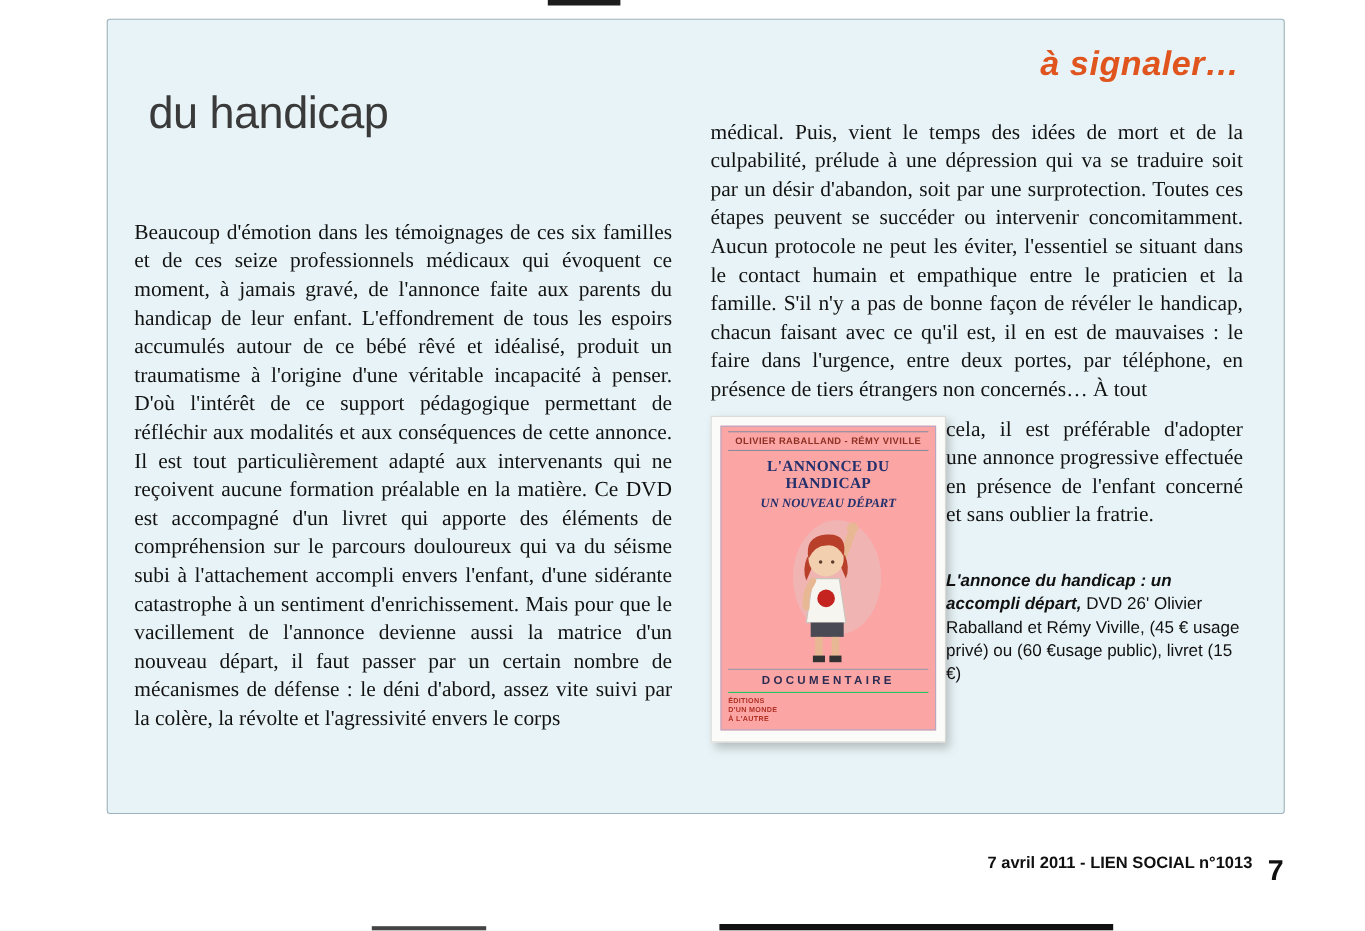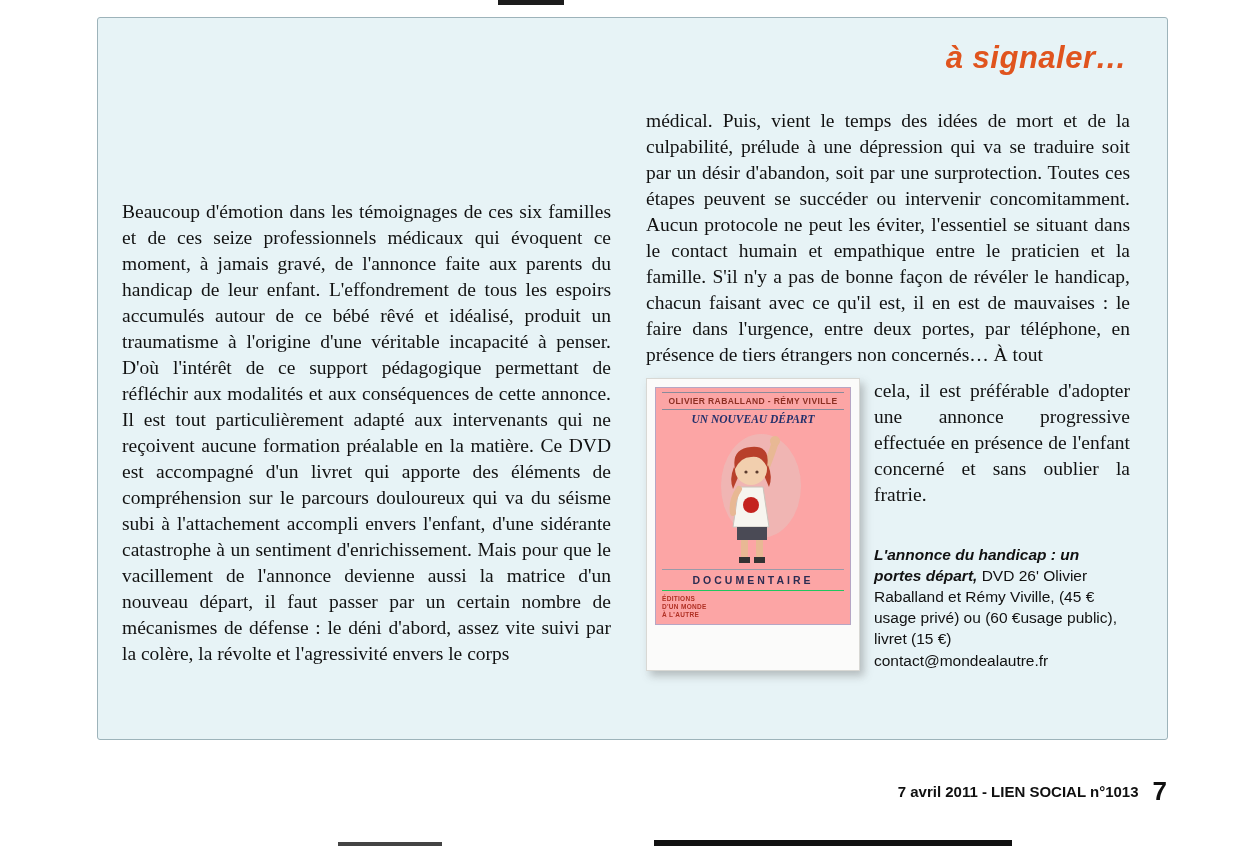--- a/index.html
+++ b/index.html
@@ -109,39 +109,39 @@
     text-align: left;
     margin-top: 4px;
     font-family: "Liberation Sans", sans-serif;
     font-size: 6.5px;
     font-weight: 700;
     color: #b03024;
     line-height: 1.2;
     letter-spacing: 0.3px;
   }
   .media-side {
-    margin-left: 14px;
+    margin-left: 0;
     display: flex;
     flex-direction: column;
     flex: 1 1 auto;
   }
   .caption {
     margin-top: 36px;
     font-family: "Liberation Sans", sans-serif;
     font-size: 15.5px;
     line-height: 21px;
     color: #111111;
   }
   .cap-title { font-weight: 700; font-style: italic; }
   .cap-line { margin-top: 1px; }
   .footer {
     position: absolute;
     right: 74px; top: 776px;
     display: flex;
-    align-items: center;
+    align-items: flex-start;
     gap: 14px;
     font-family: "Liberation Sans", sans-serif;
   }
   .footer-info { font-size: 15px; font-weight: 700; color: #101010; }
   .footer-page { font-size: 26px; font-weight: 700; color: #101010; }
   .artifact-top    { position: absolute; left: 498px; top: 0;     width: 66px;  height: 5px; background: #1c1c1c; }
   .artifact-bot-1  { position: absolute; left: 654px; top: 840px; width: 358px; height: 6px; background: #111111; }
   .artifact-bot-2  { position: absolute; left: 338px; top: 842px; width: 104px; height: 4px; background: #444444; }
 </style>
 </head>
@@ -149,34 +149,36 @@
 
 <div class="artifact-top"></div>
 <div class="artifact-bot-1"></div>
 <div class="artifact-bot-2"></div>
 
 <div class="panel">
 
   <div class="section-label">à signaler…</div>
 
   <div class="article-title">
+    <div>du handicap</div>
   </div>
 
   <div class="col-left">
     <p class="body-text" style="margin:0">Beaucoup d'émotion dans les témoignages de ces six familles et de ces seize professionnels médicaux qui évoquent ce moment, à jamais gravé, de l'annonce faite aux parents du handicap de leur enfant. L'effondrement de tous les espoirs accumulés autour de ce bébé rêvé et idéalisé, produit un traumatisme à l'origine d'une véritable incapacité à penser. D'où l'intérêt de ce support pédagogique permettant de réfléchir aux modalités et aux conséquences de cette annonce. Il est tout particulièrement adapté aux intervenants qui ne reçoivent aucune formation préalable en la matière. Ce DVD est accompagné d'un livret qui apporte des éléments de compréhension sur le parcours douloureux qui va du séisme subi à l'attachement accompli envers l'enfant, d'une sidérante catastrophe à un sentiment d'enrichissement. Mais pour que le vacillement de l'annonce devienne aussi la matrice d'un nouveau départ, il faut passer par un certain nombre de mécanismes de défense : le déni d'abord, assez vite suivi par la colère, la révolte et l'agressivité envers le corps</p>
   </div>
 
   <div class="col-right">
     <p class="body-text" style="margin:0">médical. Puis, vient le temps des idées de mort et de la culpabilité, prélude à une dépression qui va se traduire soit par un désir d'abandon, soit par une surprotection. Toutes ces étapes peuvent se succéder ou intervenir concomitamment. Aucun protocole ne peut les éviter, l'essentiel se situant dans le contact humain et empathique entre le praticien et la famille. S'il n'y a pas de bonne façon de révéler le handicap, chacun faisant avec ce qu'il est, il en est de mauvaises : le faire dans l'urgence, entre deux portes, par téléphone, en présence de tiers étrangers non concernés… À tout</p>
 
     <div class="media-row">
 
       <div class="dvd-photo">
         <div class="dvd-cover">
           <div class="dvd-authors">OLIVIER RABALLAND - RÉMY VIVILLE</div>
+          <div class="dvd-title">L'ANNONCE DU HANDICAP</div>
           <div class="dvd-subtitle">UN NOUVEAU DÉPART</div>
           <svg class="dvd-art" viewBox="0 0 104 136" xmlns="http://www.w3.org/2000/svg">
             <ellipse cx="60" cy="55" rx="40" ry="52" fill="#d9d4cf" opacity="0.35"></ellipse>
             <path d="M63 42 Q70 25 74 12" stroke="#e8b894" stroke-width="7" fill="none" stroke-linecap="round"></path>
             <circle cx="74" cy="10" r="5" fill="#e8b894"></circle>
             <path d="M33 36 Q28 48 32 58 L38 44 Z" fill="#b8402b"></path>
             <path d="M67 34 Q72 46 68 56 L62 42 Z" fill="#b8402b"></path>
             <circle cx="50" cy="38" r="16" fill="#f2cfae"></circle>
             <path d="M34 38 Q30 18 50 16 Q70 14 66 36 Q60 24 50 26 Q40 26 34 38 Z" fill="#b8402b"></path>
             <circle cx="45" cy="41" r="1.6" fill="#5a3b2e"></circle>
@@ -196,22 +198,21 @@
             <div>D'UN MONDE</div>
             <div>À L'AUTRE</div>
           </div>
         </div>
       </div>
 
       <div class="media-side">
         <p class="body-text" style="margin:0">cela, il est préférable d'adopter une annonce progressive effectuée en présence de l'enfant concerné et sans oublier la fratrie.</p>
 
         <div class="caption">
-          <span class="cap-title">L'annonce du handicap : un portes départ,</span><span> DVD 26' Olivier Raballand et Rémy Viville, (45 € usage privé) ou (60 €usage public), livret (15 €)</span>
-          <div class="cap-line">contact@mondealautre.fr</div>
+          <span class="cap-title">L'annonce du handicap : un accompli départ,</span><span> DVD 26' Olivier Raballand et Rémy Viville, (45 € usage privé) ou (60 €usage public), livret (15 €)</span>
         </div>
       </div>
 
     </div>
   </div>
 
 </div>
 
 <div class="footer">
   <span class="footer-info">7 avril 2011 - LIEN SOCIAL n°1013</span>

